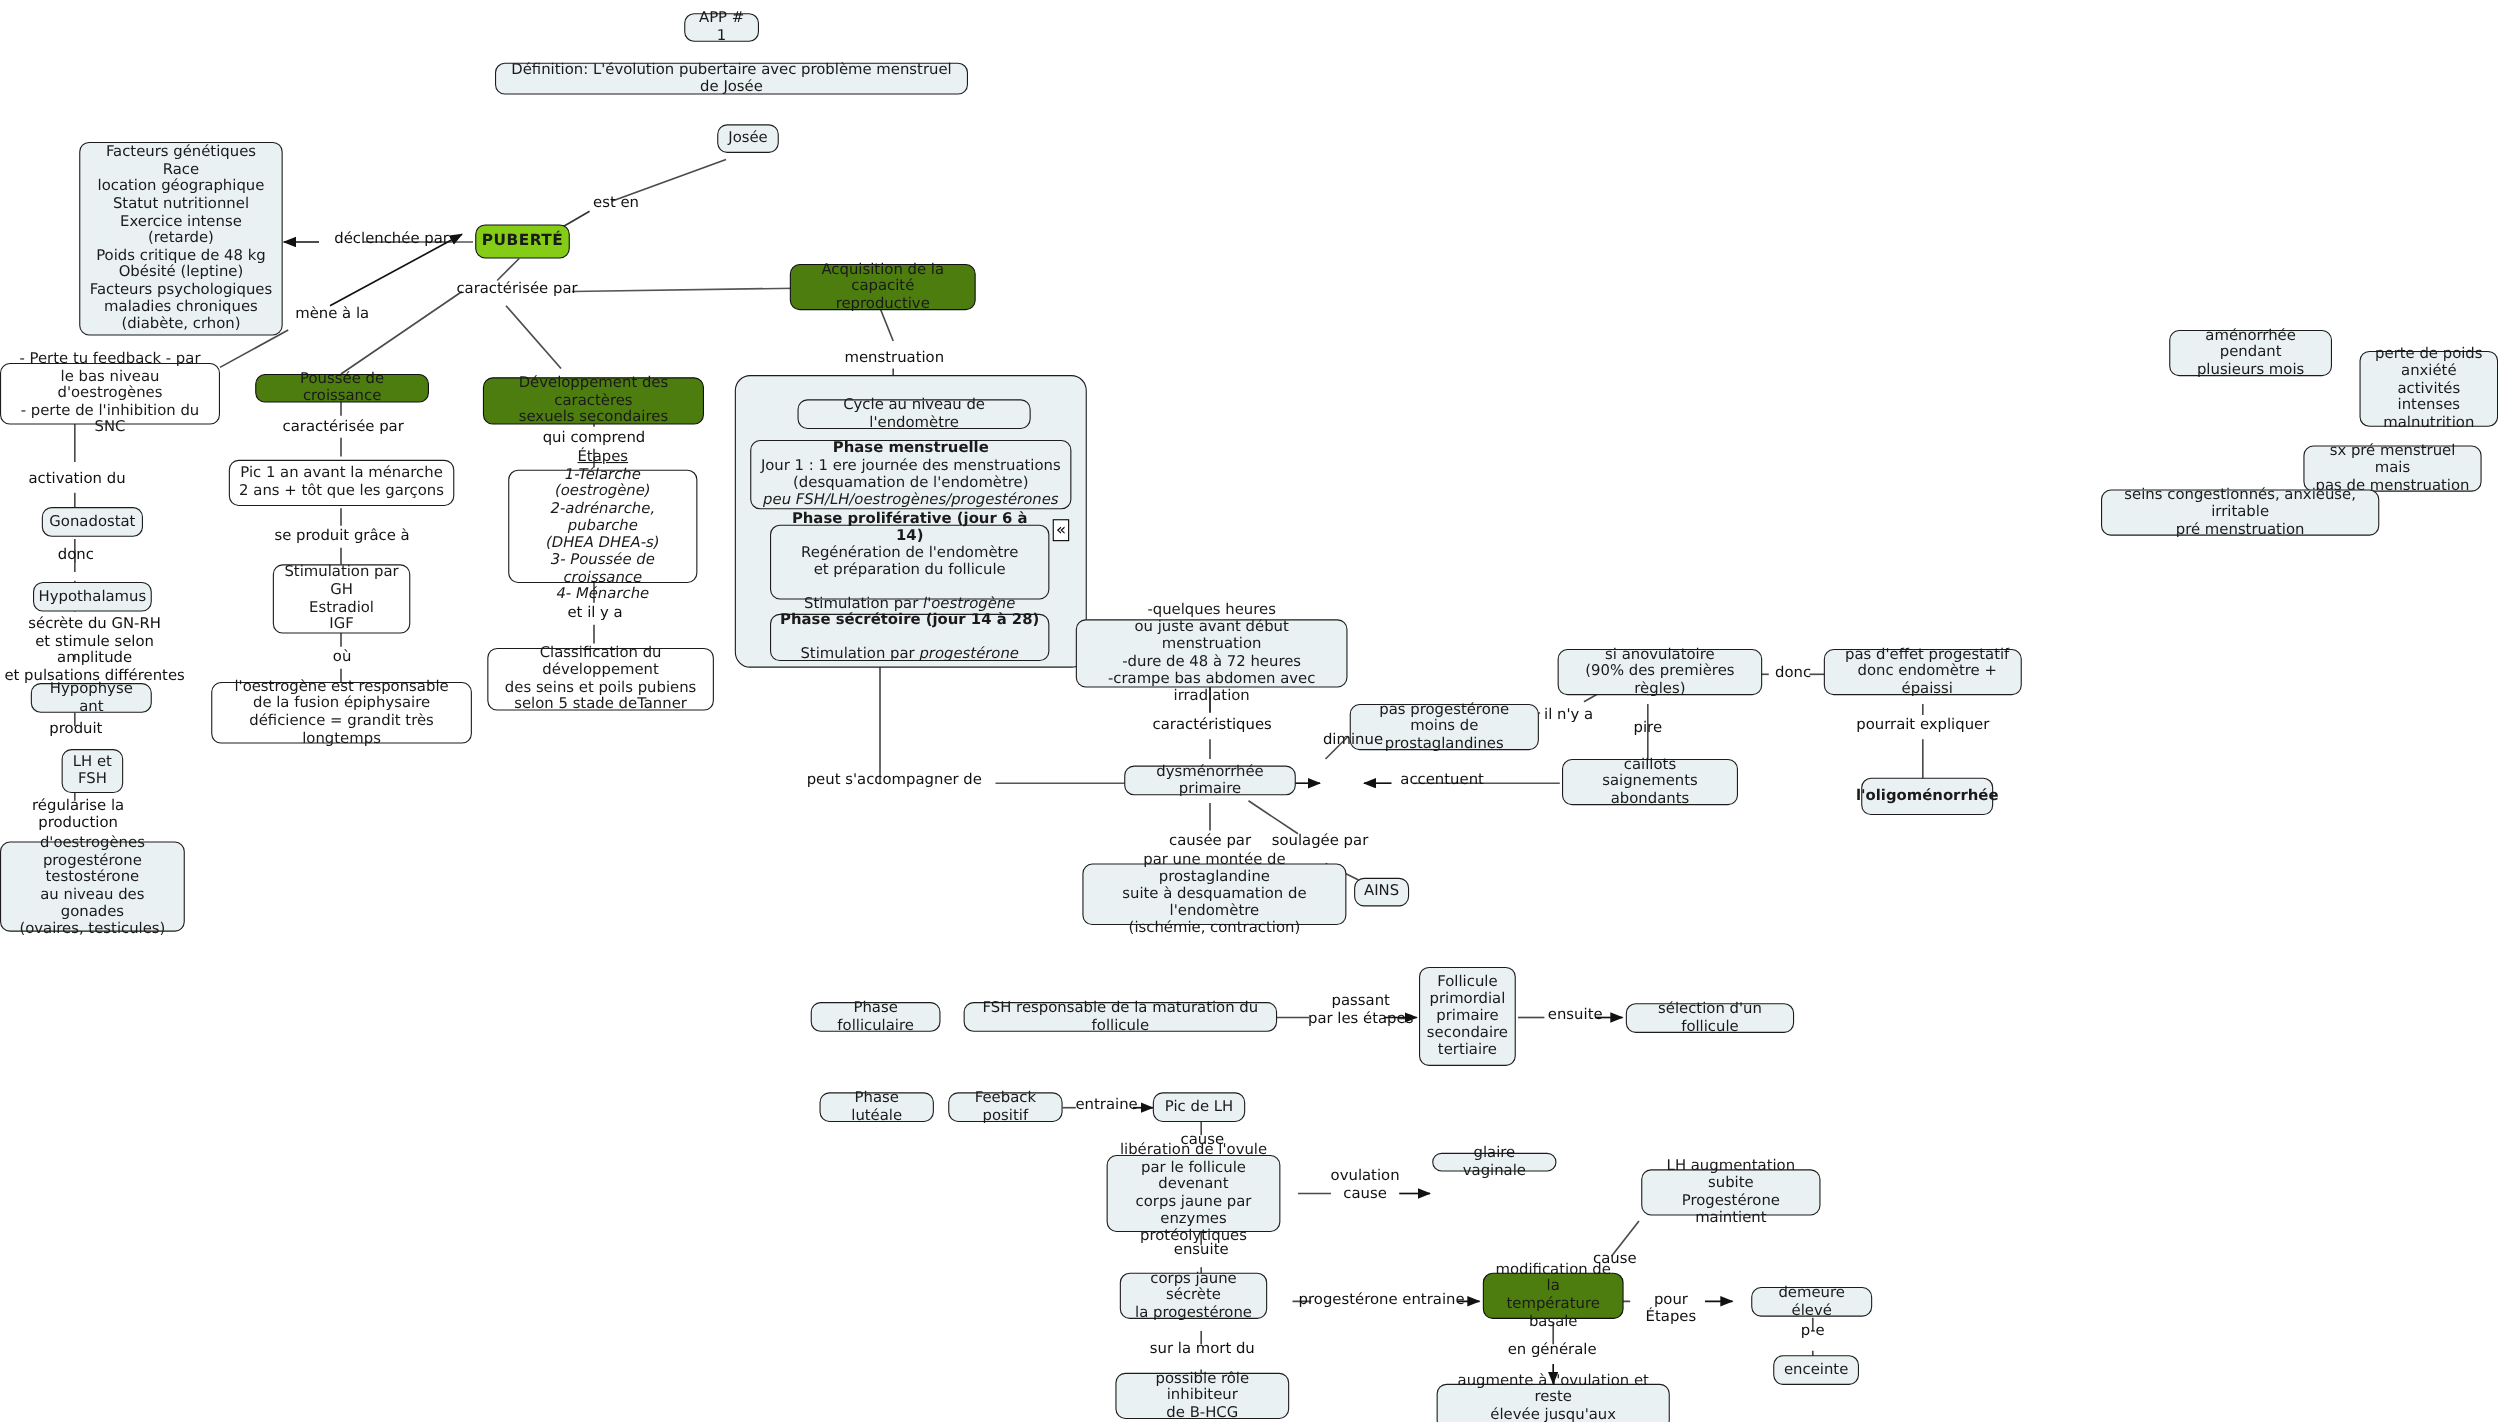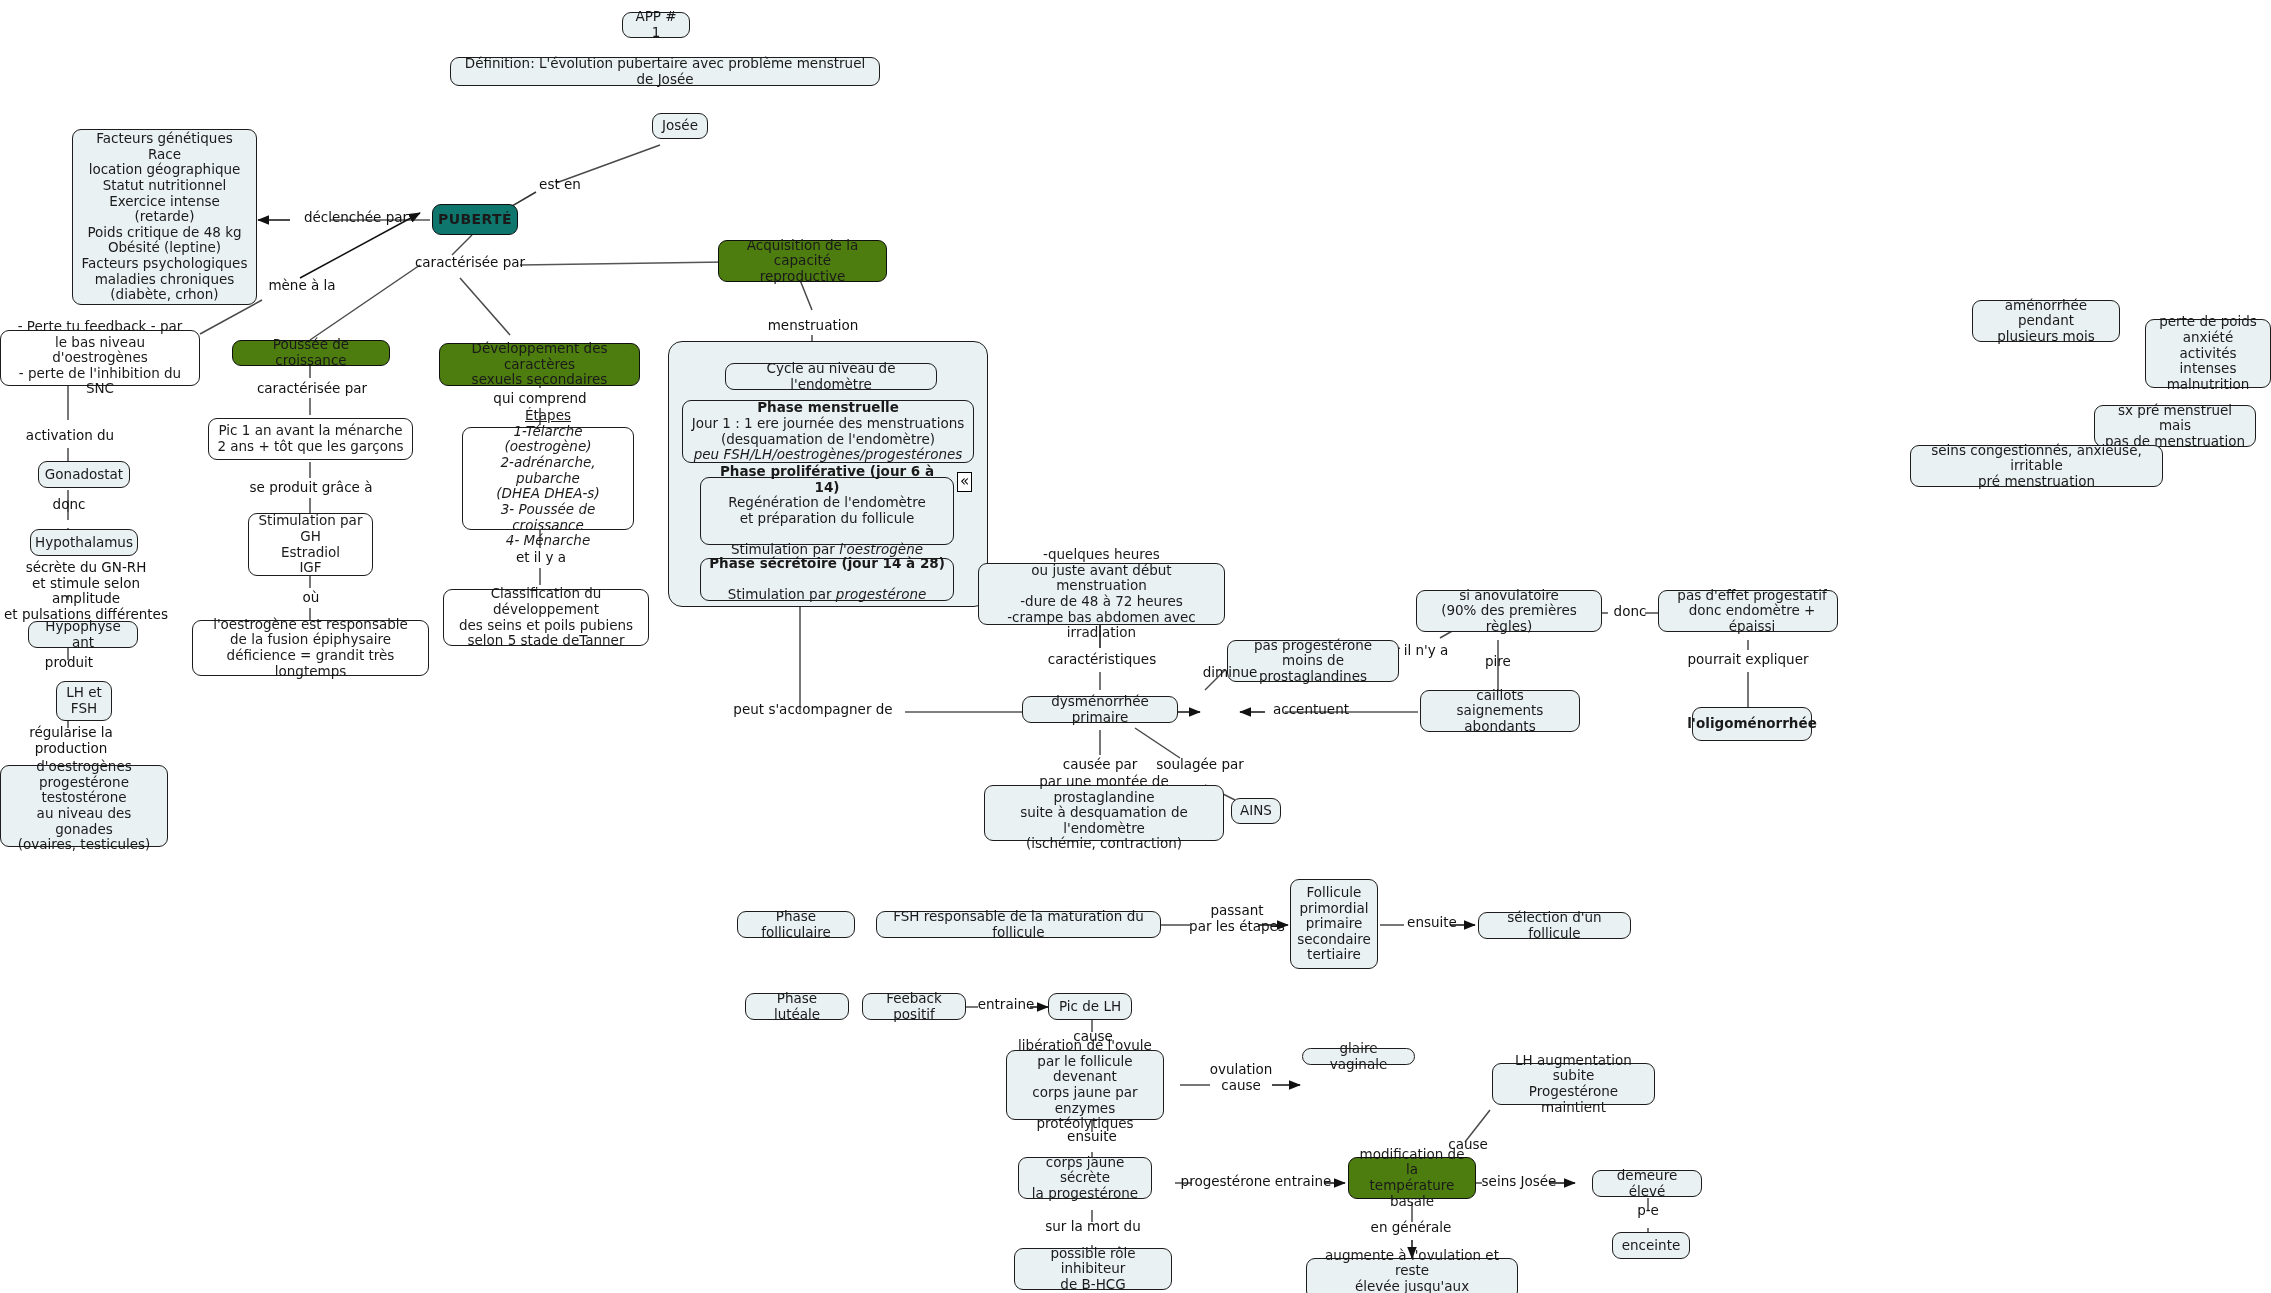--- a/index.html
+++ b/index.html
@@ -21,21 +21,21 @@
     line-height:1.16;
     display:flex;
     align-items:center;
     justify-content:center;
     padding:3px 8px;
     white-space:pre-line;
     font-size:13.5px;
   }
   .node.white{background:#ffffff;}
   .node.blue{background:#4d7c0f;border-color:#101010;border-width:1.6px;}
-  .node.pink{background:#0f766e;border-color:#101010;border-width:1.8px;font-weight:bold;letter-spacing:.4px;}
+  .node.pink{background:#84cc16;border-color:#101010;border-width:1.8px;font-weight:bold;letter-spacing:.4px;}
   .node.group{
     background:#eaf1f2;border-radius:14px;display:block;padding:0;
   }
   .lbl{
     position:absolute;
     font-size:13.5px;
     color:#111;
     text-align:center;
     line-height:1.15;
     white-space:pre-line;
@@ -407,17 +407,17 @@
 par les étapes</div>
   <div class="lbl" style="left:1404px;top:915px;width:56px;">ensuite</div>
   <div class="lbl" style="left:976px;top:997px;width:60px;">entraine</div>
   <div class="lbl" style="left:1065px;top:1029px;width:56px;">cause</div>
   <div class="lbl" style="left:1199px;top:1062px;width:84px;">ovulation
 cause</div>
   <div class="lbl" style="left:1062px;top:1129px;width:60px;">ensuite</div>
   <div class="lbl" style="left:1038px;top:1219px;width:110px;">sur la mort du</div>
   <div class="lbl" style="left:1180px;top:1174px;width:152px;">progestérone entraine</div>
   <div class="lbl" style="left:1440px;top:1137px;width:56px;">cause</div>
-  <div class="lbl" style="left:1480px;top:1174px;width:78px;">seins Josée</div>
+  <div class="lbl" style="left:1480px;top:1174px;width:78px;">pour Étapes</div>
   <div class="lbl" style="left:1363px;top:1220px;width:96px;">en générale</div>
   <div class="lbl" style="left:1630px;top:1203px;width:36px;">p-e</div>
 
 </div>
 
 </body></html>

